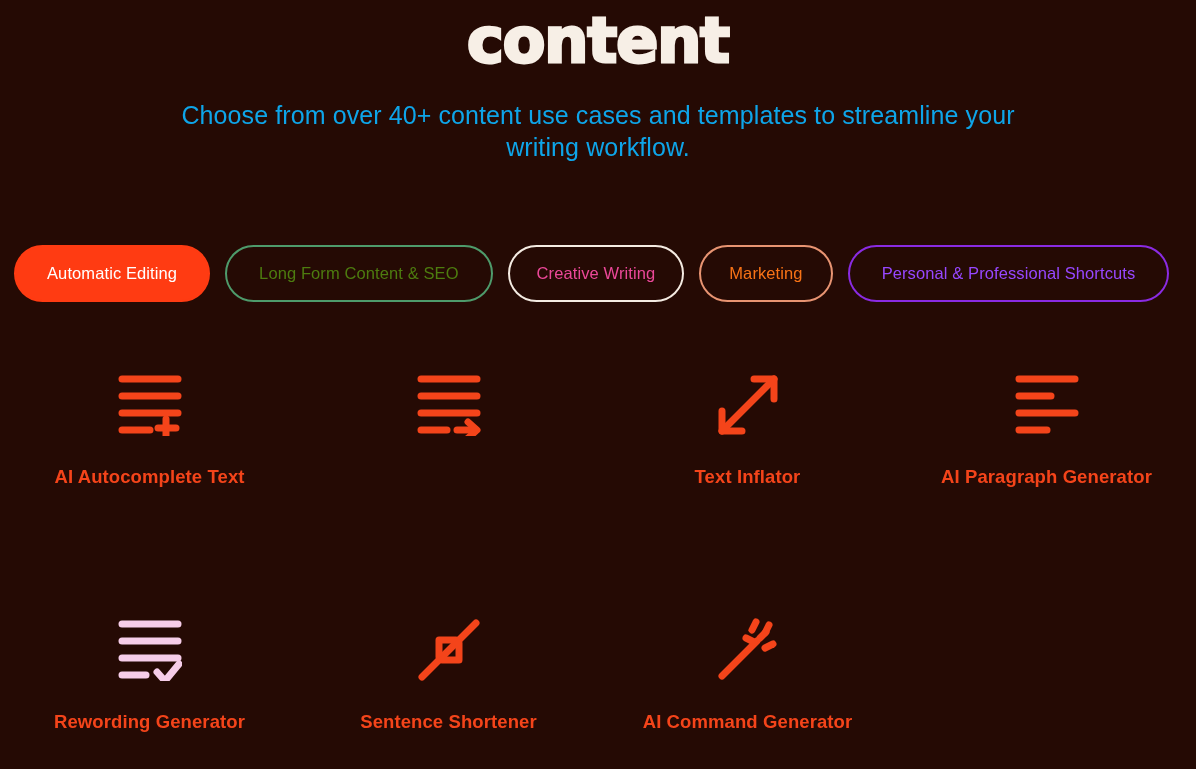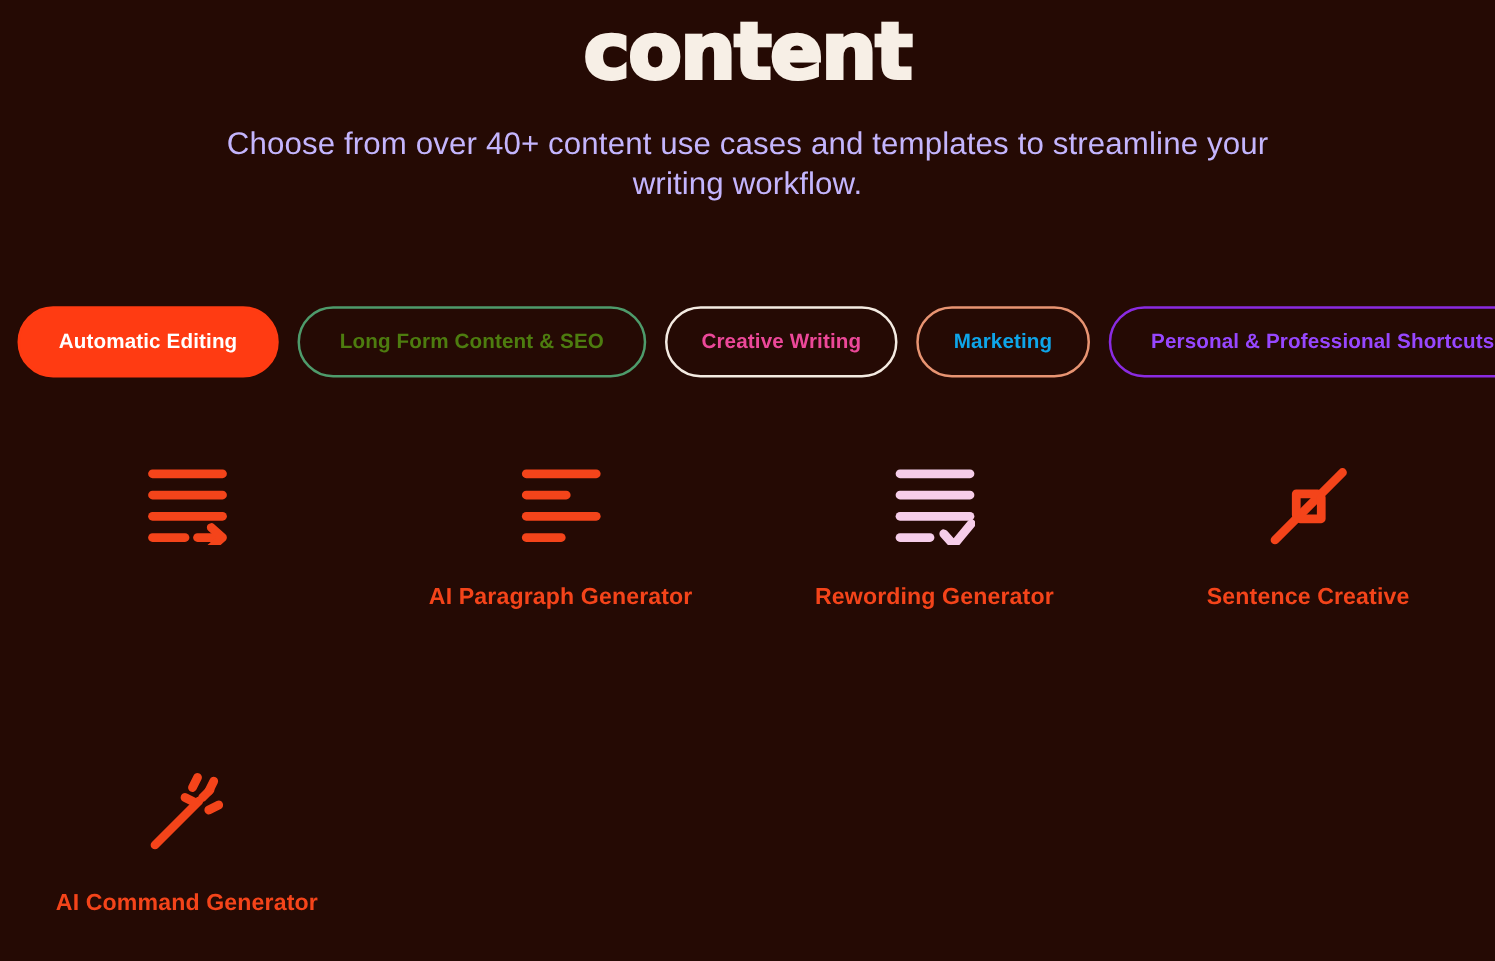--- a/index.html
+++ b/index.html
@@ -35,21 +35,21 @@
     color: #F7EFE6;
     letter-spacing: -1px;
     margin: 0;
     -webkit-text-stroke: 3px #F7EFE6;
   }
   .hero-sub {
     font-family: "Liberation Sans", sans-serif;
     font-size: 25px;
     line-height: 32px;
     font-weight: 400;
-    color: #c4b5fd;
+    color: #0ea5e9;
     margin: 21px auto 0 auto;
     width: 900px;
     letter-spacing: 0.1px;
   }
 
   
   .pills {
     position: absolute;
     top: 245px;
     left: 14px;
@@ -60,37 +60,37 @@
   }
   .pill {
     height: 57px;
     border-radius: 30px;
     display: flex;
     align-items: center;
     justify-content: center;
     padding: 0 26px;
     box-sizing: border-box;
     font-size: 16.5px;
-    font-weight: 700;
+    font-weight: 400;
     letter-spacing: 0.1px;
     white-space: nowrap;
     cursor: pointer;
     border: 2px solid transparent;
     background: transparent;
     font-family: "Liberation Sans", sans-serif;
   }
   .pill.is-active {
     background: #FF3B12;
     color: #FFFFFF;
     border-color: #FF3B12;
     padding: 0 31px;
   }
   .pill.v-green { border-color: #4E9B6B; color: #4d7c0f; padding: 0 32px; }
   .pill.v-cream { border-color: #F4EBE2; color: #ec4899; padding: 0 27px; }
-  .pill.v-salmon { border-color: #E89472; color: #0ea5e9; padding: 0 28px; }
+  .pill.v-salmon { border-color: #E89472; color: #f97316; padding: 0 28px; }
   .pill.v-purple { border-color: #8A2BE2; color: #9747FF; padding: 0 32px; }
 
   
   .grid {
     position: absolute;
     top: 352px;
     left: 0;
     width: 1196px;
     display: grid;
     grid-template-columns: repeat(4, 1fr);
@@ -146,36 +146,63 @@
     <button class="pill v-salmon">
       <span>Marketing</span>
     </button>
     <button class="pill v-purple">
       <span>Personal &amp; Professional Shortcuts</span>
     </button>
   </div>
 
   <div class="grid">
 
+    <div class="card">
+      <span class="card-icon">
+        <svg width="64" height="62" viewBox="0 0 64 62" fill="none">
+          <g stroke="#F4441A" stroke-width="7" stroke-linecap="round">
+            <line x1="4" y1="5" x2="60" y2="5"></line>
+            <line x1="4" y1="22" x2="60" y2="22"></line>
+            <line x1="4" y1="39" x2="60" y2="39"></line>
+            <line x1="4" y1="56" x2="32" y2="56"></line>
+            <line x1="48" y1="45" x2="48" y2="62"></line>
+            <line x1="40" y1="54" x2="58" y2="54"></line>
+          </g>
+        </svg>
+      </span>
+      <span class="card-label">AI Autocomplete Text</span>
+    </div>
 
     <div class="card">
       <span class="card-icon">
         <svg width="64" height="62" viewBox="0 0 64 62" fill="none">
           <g stroke="#F4441A" stroke-width="7" stroke-linecap="round">
             <line x1="4" y1="5" x2="60" y2="5"></line>
             <line x1="4" y1="22" x2="60" y2="22"></line>
             <line x1="4" y1="39" x2="60" y2="39"></line>
             <line x1="4" y1="56" x2="30" y2="56"></line>
             <line x1="40" y1="56" x2="59" y2="56"></line>
             <polyline points="51,48 60,56 51,64" stroke-linejoin="round"></polyline>
           </g>
         </svg>
       </span>
     </div>
 
+    <div class="card">
+      <span class="card-icon">
+        <svg width="64" height="64" viewBox="0 0 64 64" fill="none">
+          <g stroke="#F4441A" stroke-width="7" stroke-linecap="round" stroke-linejoin="round">
+            <line x1="6" y1="58" x2="58" y2="6"></line>
+            <polyline points="38,6 58,6 58,26"></polyline>
+            <polyline points="26,58 6,58 6,38"></polyline>
+          </g>
+        </svg>
+      </span>
+      <span class="card-label">Text Inflator</span>
+    </div>
 
 
     <div class="card">
       <span class="card-icon">
         <svg width="64" height="62" viewBox="0 0 64 62" fill="none">
           <g stroke="#F4441A" stroke-width="7" stroke-linecap="round">
             <line x1="4" y1="5" x2="60" y2="5"></line>
             <line x1="4" y1="22" x2="36" y2="22"></line>
             <line x1="4" y1="39" x2="60" y2="39"></line>
             <line x1="4" y1="56" x2="32" y2="56"></line>
@@ -203,21 +230,21 @@
     <div class="card">
       <span class="card-icon">
         <svg width="64" height="64" viewBox="0 0 64 64" fill="none">
           <g stroke="#F4441A" stroke-width="7" stroke-linecap="round" stroke-linejoin="round">
             <line x1="5" y1="59" x2="59" y2="5"></line>
             <polyline points="39,22 22,22 22,39"></polyline>
             <polyline points="25,42 42,42 42,25"></polyline>
           </g>
         </svg>
       </span>
-      <span class="card-label">Sentence Creative</span>
+      <span class="card-label">Sentence Shortener</span>
     </div>
 
     <div class="card">
       <span class="card-icon">
         <svg width="64" height="64" viewBox="0 0 64 64" fill="none">
           <g stroke="#F4441A" stroke-width="7" stroke-linecap="round">
             <line x1="6" y1="58" x2="41" y2="23"></line>
             <line x1="44" y1="20" x2="50" y2="14"></line>
             <line x1="36" y1="12" x2="40" y2="4"></line>
             <line x1="53" y1="7" x2="49" y2="15"></line>

